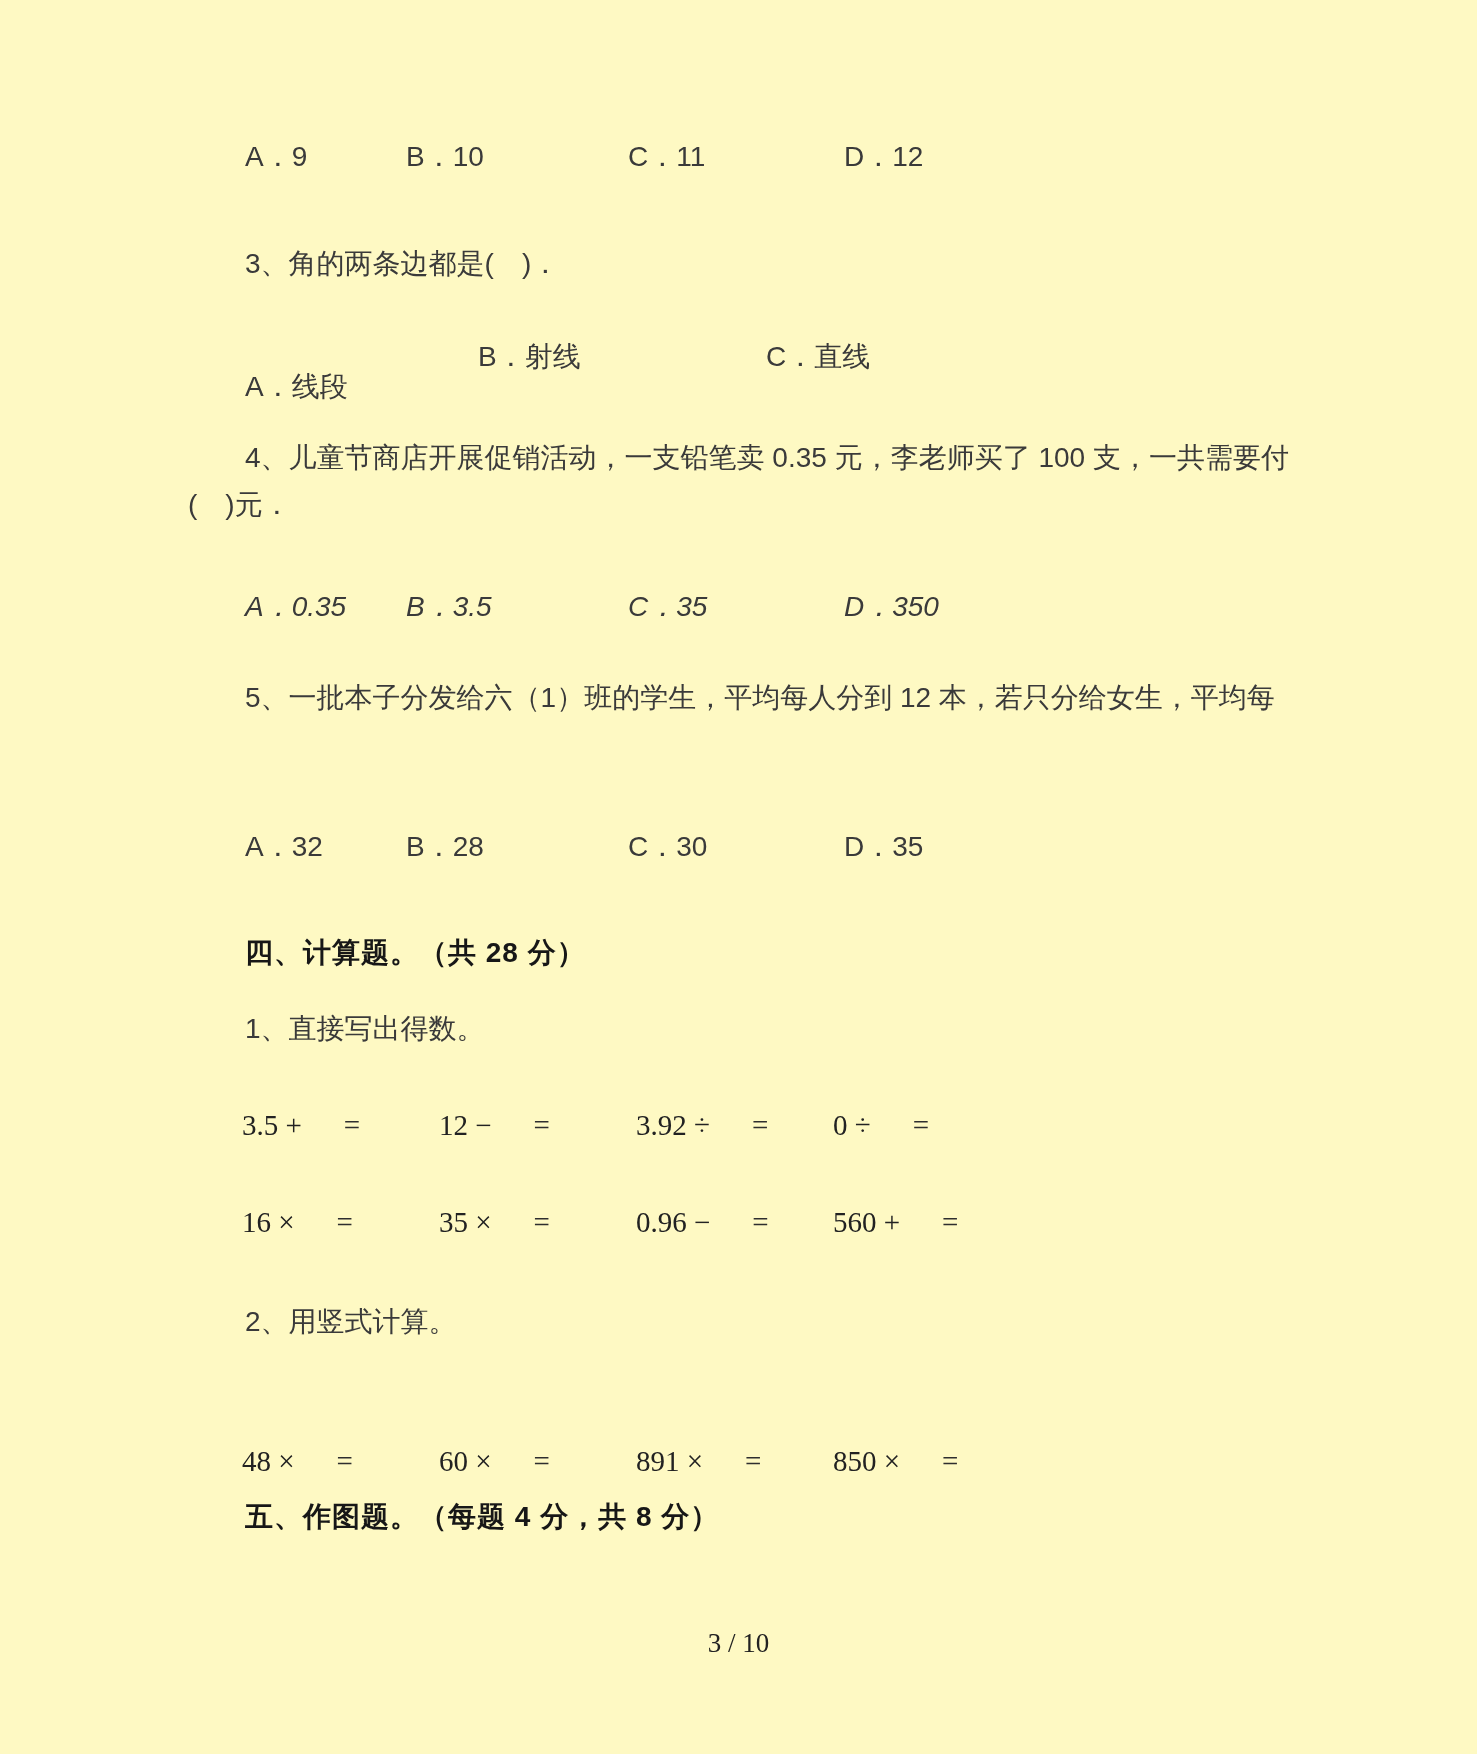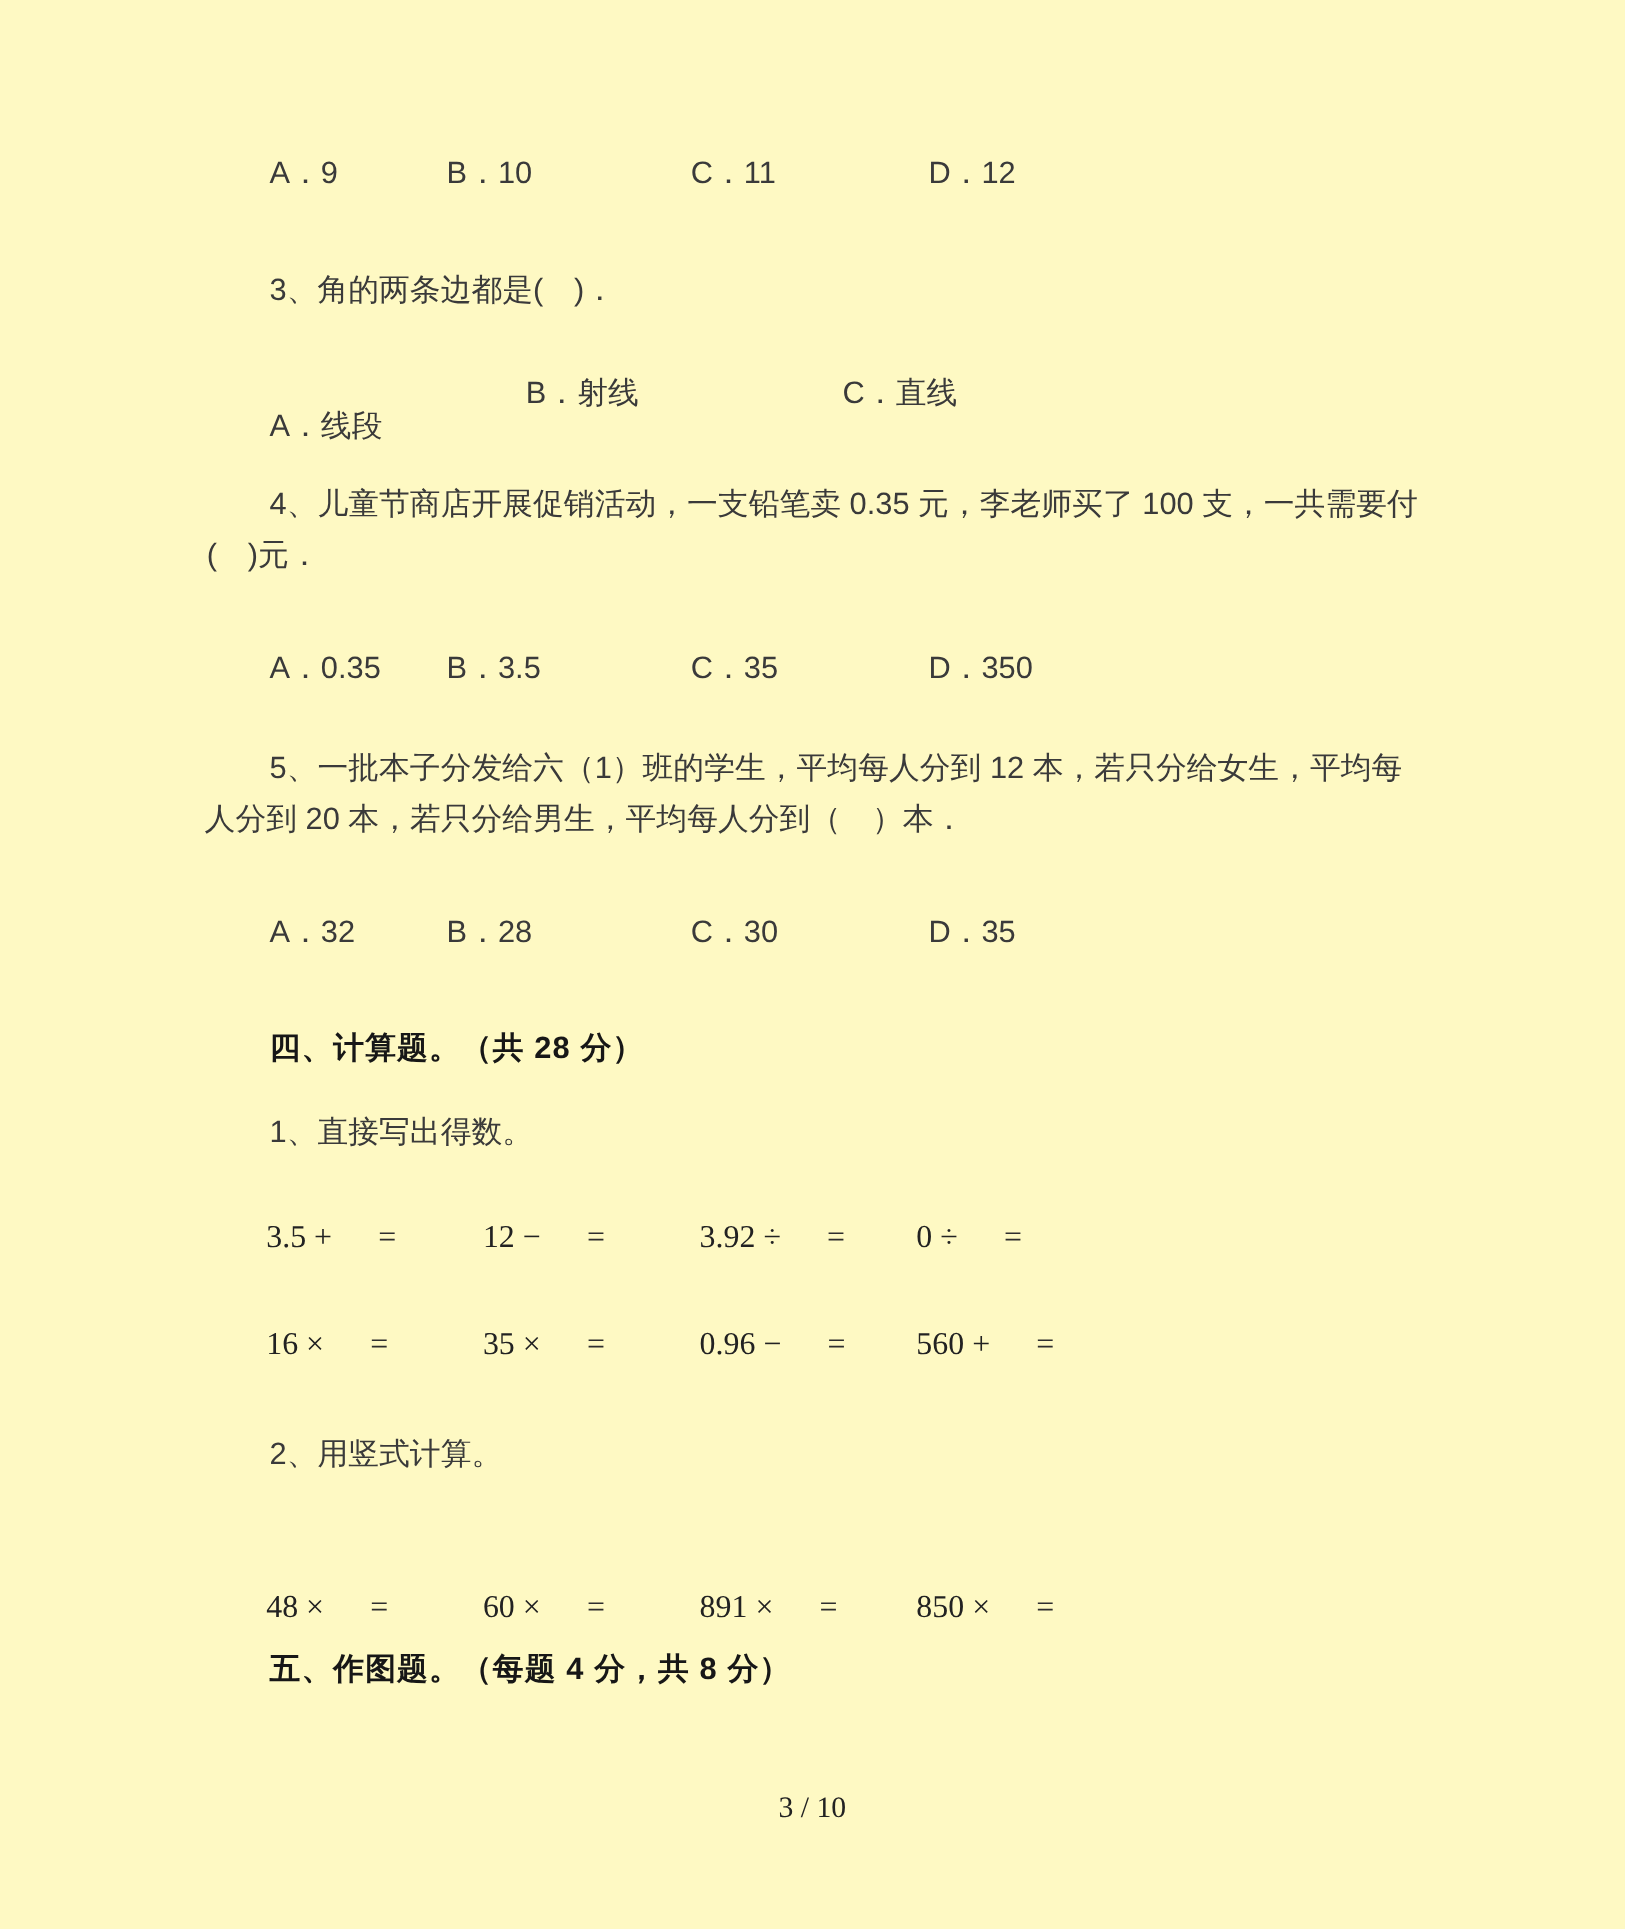--- a/index.html
+++ b/index.html
@@ -83,29 +83,28 @@
 
   <div class="line" style="left:245px; top:247px;">3、角的两条边都是(　)．</div>
   <div class="options-row three" style="left:245px; top:340px;">
     <span class="opt">A．线段</span>
     <span class="opt">B．射线</span>
     <span class="opt">C．直线</span>
   </div>
 
   <div class="line" style="left:245px; top:441px;">4、儿童节商店开展促销活动，一支铅笔卖 0.35 元，李老师买了 100 支，一共需要付</div>
   <div class="line" style="left:188px; top:488px;">(　)元．</div>
-  <div class="options-row four" style="left:245px; top:590px;">
+  <div class="options-row four" style="left:245px; top:590px;font-style:italic;">
     <span class="opt">A．0.35</span>
     <span class="opt">B．3.5</span>
     <span class="opt">C．35</span>
     <span class="opt">D．350</span>
   </div>
 
   <div class="line" style="left:245px; top:681px;">5、一批本子分发给六（1）班的学生，平均每人分到 12 本，若只分给女生，平均每</div>
-  <div class="line" style="left:186px; top:728px;">人分到 20 本，若只分给男生，平均每人分到（　）本．</div>
   <div class="options-row four" style="left:245px; top:830px;">
     <span class="opt">A．32</span>
     <span class="opt">B．28</span>
     <span class="opt">C．30</span>
     <span class="opt">D．35</span>
   </div>
 
   <div class="line heading" style="left:245px; top:936px;">四、计算题。（共 28 分）</div>
   <div class="line" style="left:245px; top:1012px;">1、直接写出得数。</div>
 

